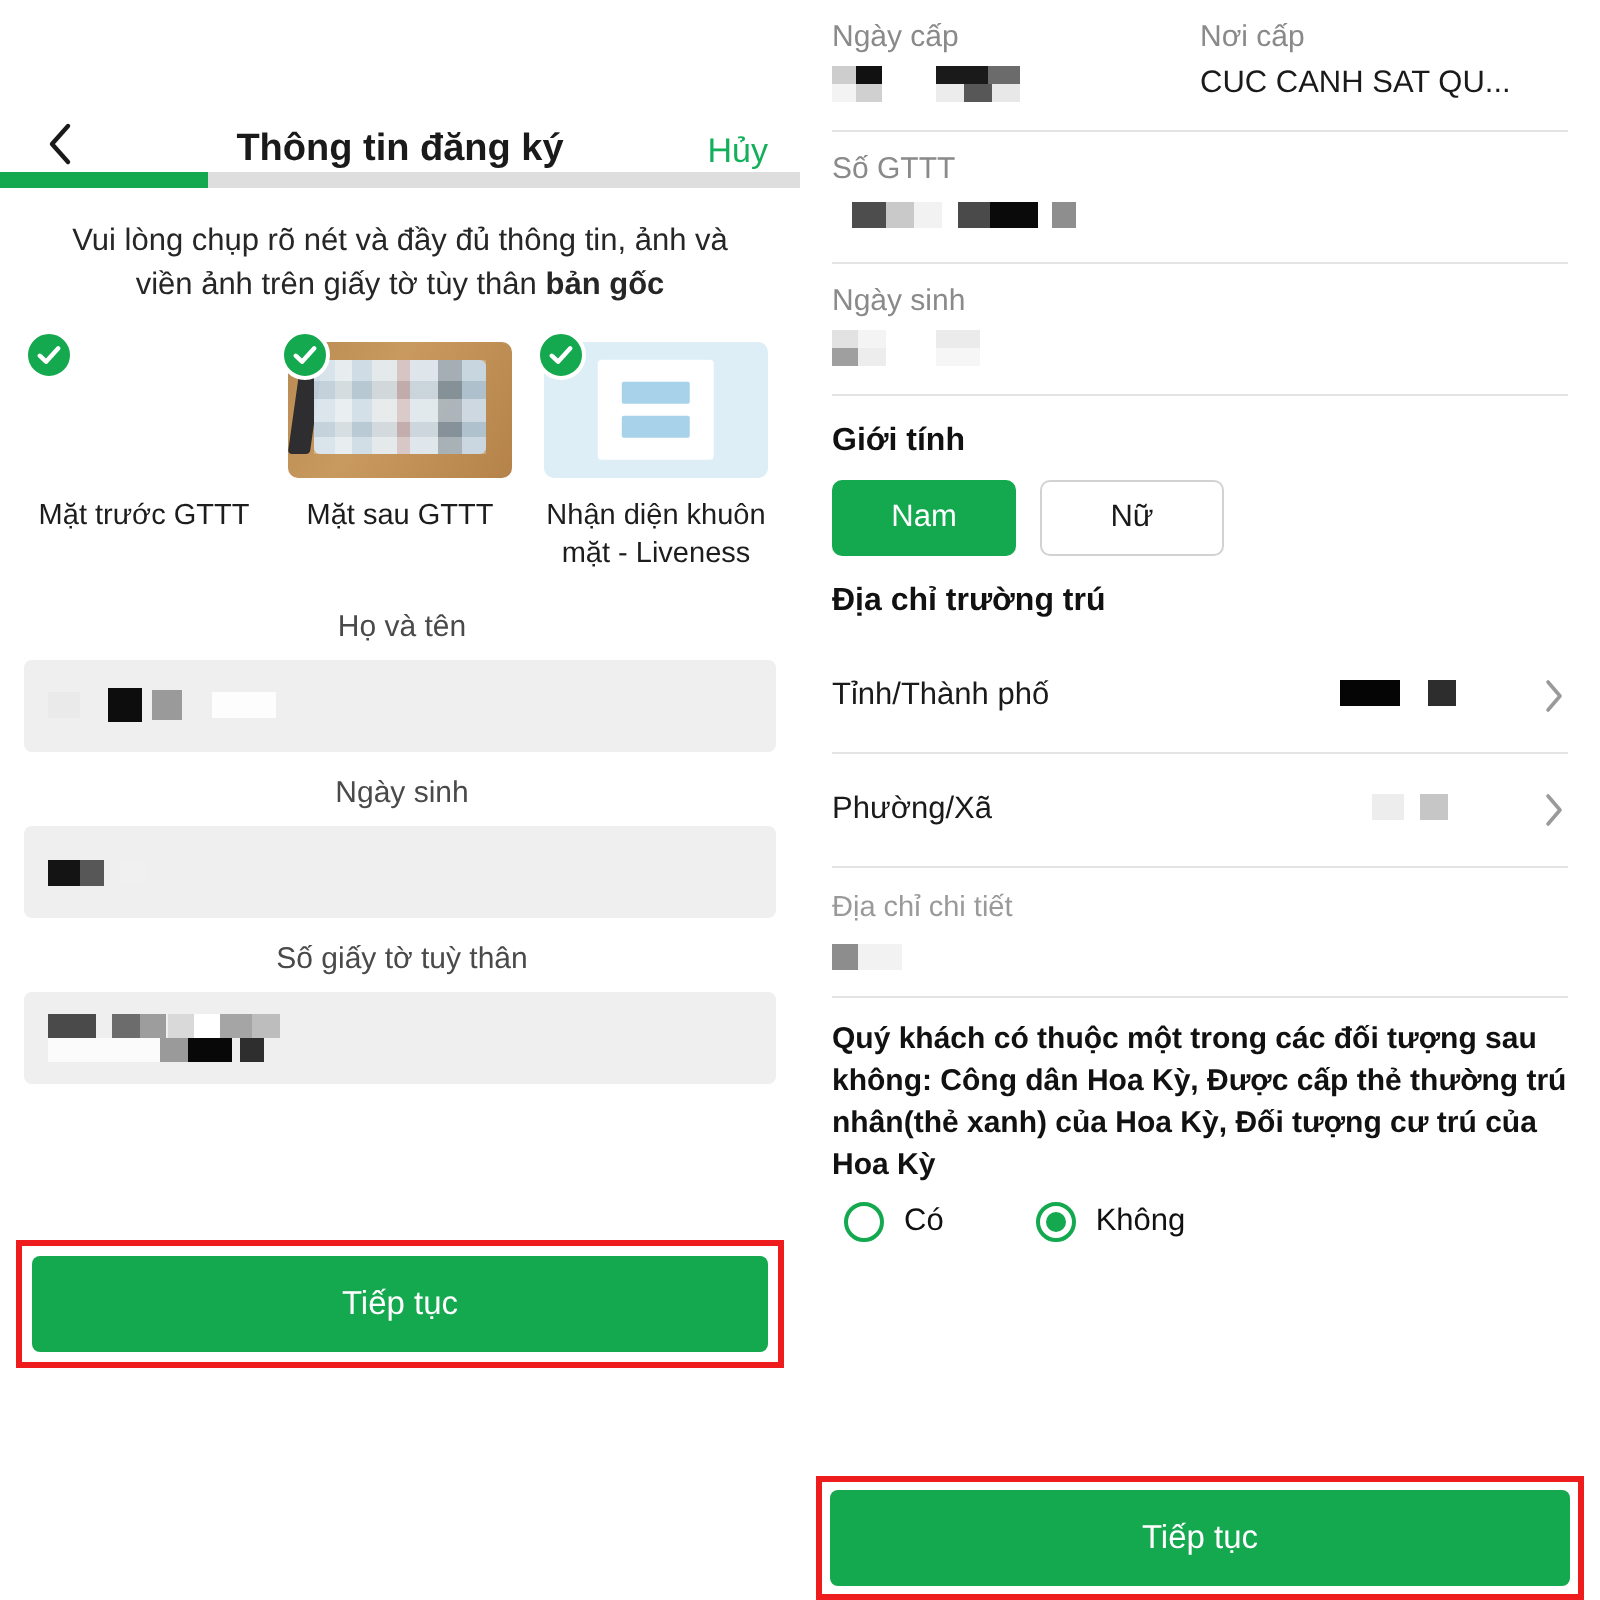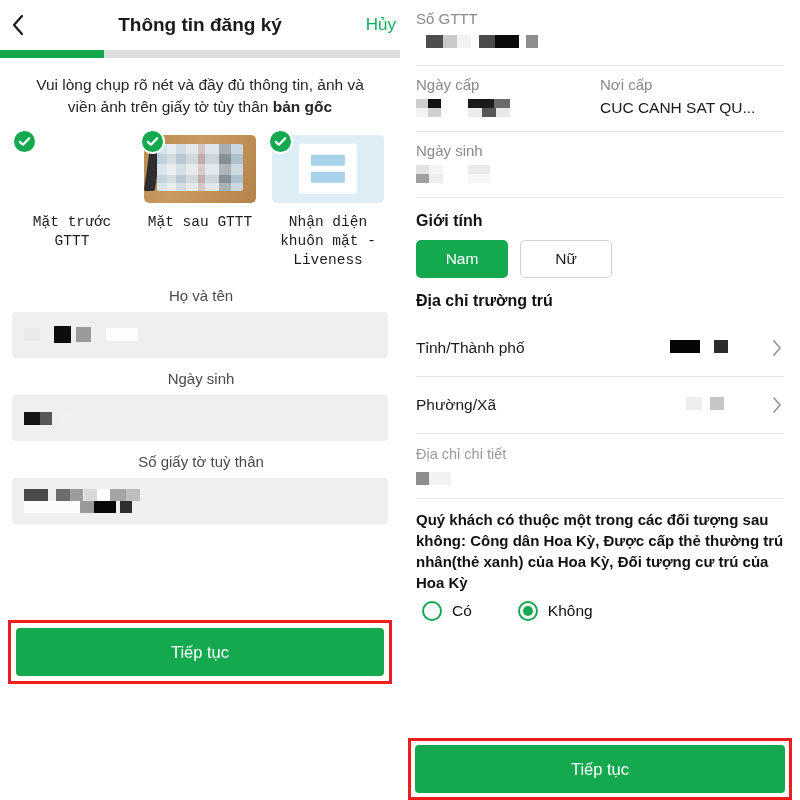--- a/index.html
+++ b/index.html
@@ -14,23 +14,24 @@
 
   
   .panel-left {
     width: 400px; height: 800px;
     background: #ffffff;
     position: relative;
     overflow: hidden;
   }
   .header {
     height: 50px;
-    display: flex; align-items: center;
-    padding: 0 4px;
-    position: relative;
+    display: flex; align-items: flex-end;
+    padding: 0 16px;
+    position: relative;
+    margin-top: 36px;
   }
   .back-btn {
     width: 28px; height: 28px;
     display: flex; align-items: center; justify-content: center;
     flex-shrink: 0;
   }
   .back-btn svg { display: block; }
   .header-title {
     position: absolute;
     left: 0; right: 0;
@@ -154,21 +155,20 @@
     border: 2px solid #fff;
   }
   .check svg { display:block; }
   .thumb-label {
     margin-top: 10px;
     text-align: center;
     font-size: 14.5px;
     line-height: 1.3;
     color: #1d1d1d;
     max-width: 118px;
-    font-family: Liberation Mono, monospace;
   }
 
   .form-area { padding: 18px 12px 0 12px; }
   .field { margin-bottom: 12px; text-align: center; }
   .field-label {
     font-size: 15px;
     color: #4a4a4a;
     margin-bottom: 8px;
     padding-left: 2px;
   }
@@ -415,32 +415,20 @@
     </div>
 
     <div class="cta-wrap-left">
       <div class="cta-btn">Tiếp tục</div>
     </div>
 
   </div>
 
   <div class="panel-right">
 
-    <div class="r-row">
-      <div class="r-label">Số GTTT</div>
-      <div class="r-value">
-        <span class="redact" style="left:10px;top:2px;width:17px;height:13px;background:#4d4d4d;"></span>
-        <span class="redact" style="left:27px;top:2px;width:14px;height:13px;background:#c9c9c9;"></span>
-        <span class="redact" style="left:41px;top:2px;width:14px;height:13px;background:#f2f2f2;"></span>
-        <span class="redact" style="left:63px;top:2px;width:16px;height:13px;background:#4a4a4a;"></span>
-        <span class="redact" style="left:79px;top:2px;width:24px;height:13px;background:#0a0a0a;"></span>
-        <span class="redact" style="left:110px;top:2px;width:12px;height:13px;background:#8e8e8e;"></span>
-      </div>
-    </div>
-
     <div class="r-row r-split">
       <div>
         <div class="r-label">Ngày cấp</div>
         <div class="r-value">
           <span class="redact" style="left:0px;top:0px;width:12px;height:9px;background:#cdcdcd;"></span>
           <span class="redact" style="left:12px;top:0px;width:13px;height:9px;background:#111111;"></span>
           <span class="redact" style="left:0px;top:9px;width:12px;height:9px;background:#f3f3f3;"></span>
           <span class="redact" style="left:12px;top:9px;width:13px;height:9px;background:#d0d0d0;"></span>
           <span class="redact" style="left:52px;top:0px;width:26px;height:9px;background:#1a1a1a;"></span>
           <span class="redact" style="left:78px;top:0px;width:16px;height:9px;background:#6b6b6b;"></span>
@@ -449,20 +437,32 @@
           <span class="redact" style="left:80px;top:9px;width:14px;height:9px;background:#e8e8e8;"></span>
         </div>
       </div>
       <div>
         <div class="r-label">Nơi cấp</div>
         <div class="r-text-value">CUC CANH SAT QU...</div>
       </div>
     </div>
 
     <div class="r-row">
+      <div class="r-label">Số GTTT</div>
+      <div class="r-value">
+        <span class="redact" style="left:10px;top:2px;width:17px;height:13px;background:#4d4d4d;"></span>
+        <span class="redact" style="left:27px;top:2px;width:14px;height:13px;background:#c9c9c9;"></span>
+        <span class="redact" style="left:41px;top:2px;width:14px;height:13px;background:#f2f2f2;"></span>
+        <span class="redact" style="left:63px;top:2px;width:16px;height:13px;background:#4a4a4a;"></span>
+        <span class="redact" style="left:79px;top:2px;width:24px;height:13px;background:#0a0a0a;"></span>
+        <span class="redact" style="left:110px;top:2px;width:12px;height:13px;background:#8e8e8e;"></span>
+      </div>
+    </div>
+
+    <div class="r-row">
       <div class="r-label">Ngày sinh</div>
       <div class="r-value">
         <span class="redact" style="left:0px;top:0px;width:13px;height:9px;background:#e2e2e2;"></span>
         <span class="redact" style="left:13px;top:0px;width:14px;height:9px;background:#f4f4f4;"></span>
         <span class="redact" style="left:0px;top:9px;width:13px;height:9px;background:#9f9f9f;"></span>
         <span class="redact" style="left:13px;top:9px;width:14px;height:9px;background:#ededed;"></span>
         <span class="redact" style="left:52px;top:0px;width:22px;height:9px;background:#ebebeb;"></span>
         <span class="redact" style="left:52px;top:9px;width:22px;height:9px;background:#f6f6f6;"></span>
       </div>
     </div>

